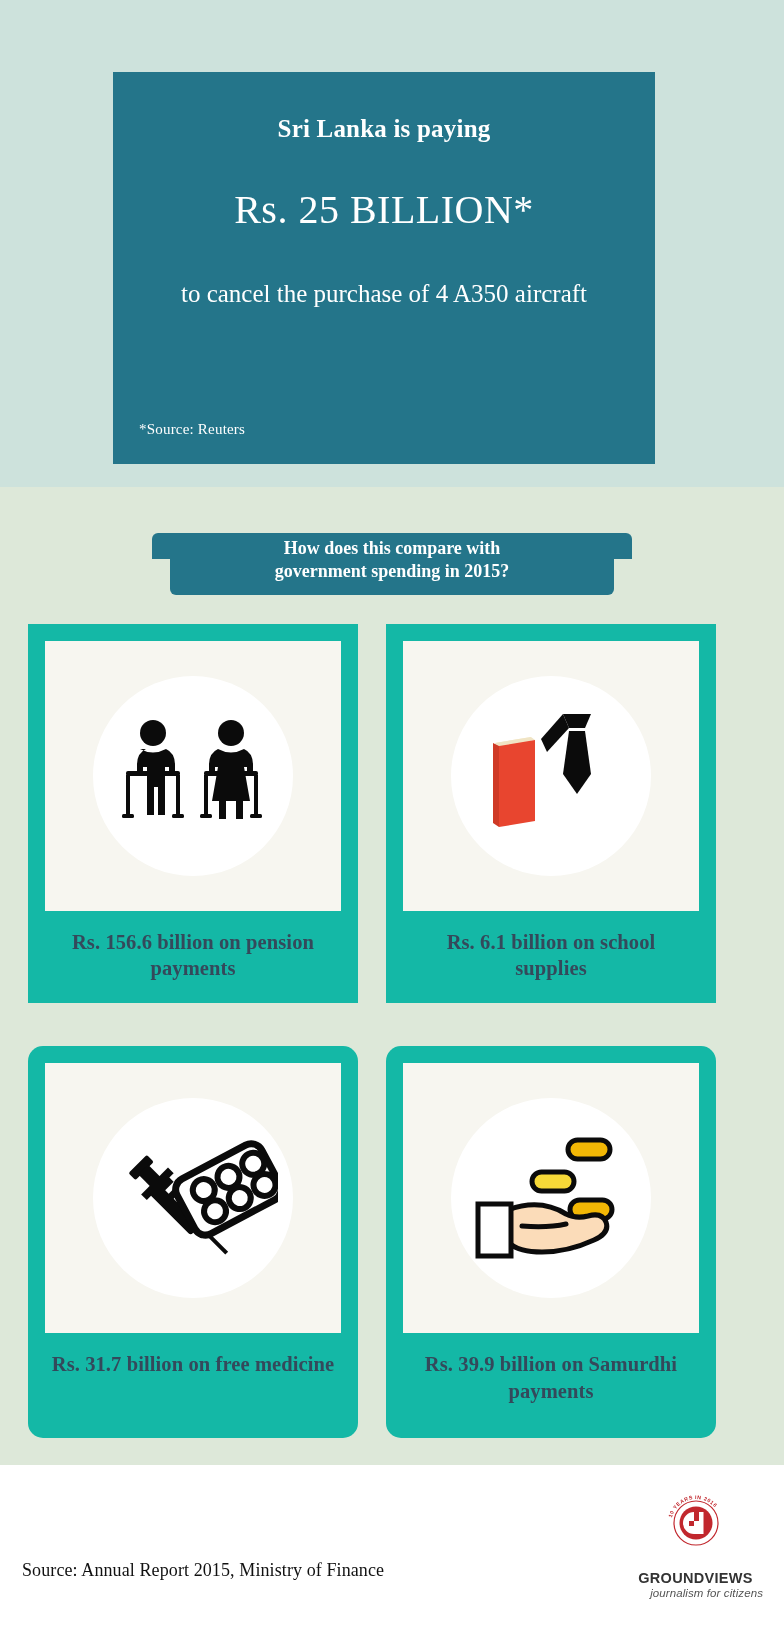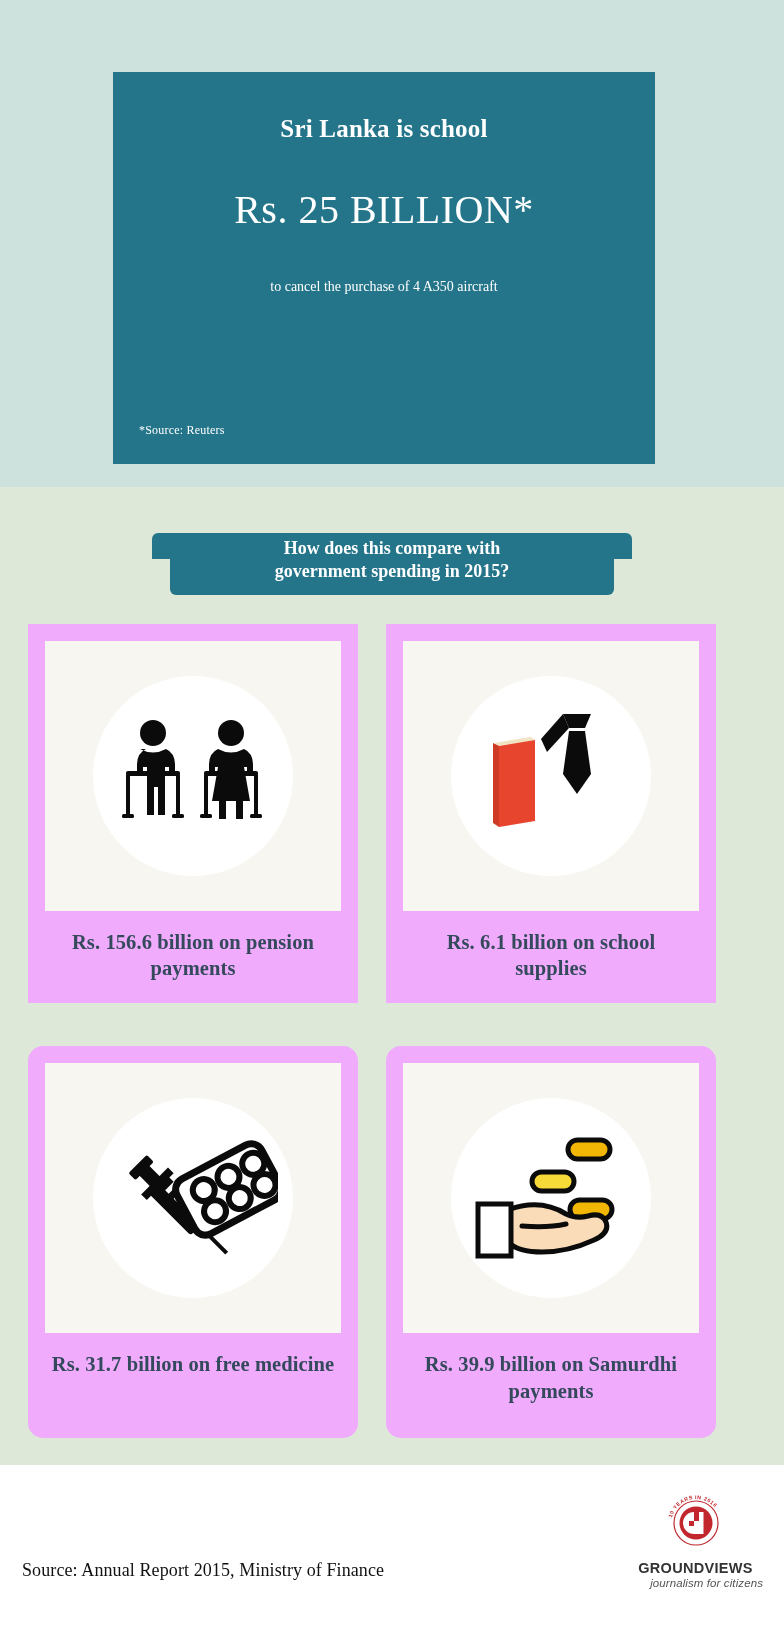--- a/index.html
+++ b/index.html
@@ -35,29 +35,29 @@
   }
   .hero-kicker {
     font-size:25px; font-weight:bold; letter-spacing:.2px;
     line-height:1.2;
   }
   .hero-amount {
     font-size:40px; font-weight:normal; letter-spacing:.5px;
     margin-top:44px; line-height:1.1;
   }
   .hero-sub1 {
-    font-size:14px; margin-top:46px; line-height:1.3; font-weight:300;
+    font-size:25px; margin-top:46px; line-height:1.3; font-weight:300;
   }
   .hero-sub2 {
     font-size:20px; margin-top:32px; line-height:1.35;
     padding:0 8px;
   }
   .hero-source {
     position:absolute; left:26px; bottom:26px;
-    font-size:12px; text-align:left; letter-spacing:.2px;
+    font-size:15px; text-align:left; letter-spacing:.2px;
   }
 
   
   .ribbon-wrap {
     position:absolute; left:152px; top:533px; width:480px; height:62px;
   }
   .ribbon-top {
     position:absolute; left:0; top:0; width:480px; height:30px;
     background:#24758a; border-radius:6px 6px 0 0;
   }
@@ -78,21 +78,21 @@
     z-index:3;
   }
 
   
   .grid {
     position:absolute; left:28px; top:624px; width:728px;
   }
   .row { display:flex; }
   .row + .row { margin-top:43px; }
   .card {
-    width:330px; background:#f0abfc;
+    width:330px; background:#14b8a6;
     padding:17px 17px 0 17px;
     display:flex; flex-direction:column;
   }
   .card.left  { margin-right:28px; }
   .card-media {
     width:296px; height:270px; background:#f7f6f0;
     display:flex; align-items:center; justify-content:center;
   }
   .card-circle {
     width:200px; height:200px; border-radius:50%;
@@ -113,37 +113,37 @@
     position:absolute; left:22px; top:1545px;
     font-size:18px; color:#111111; letter-spacing:.1px;margin-top:15px;
   }
   .footer-logo {
     position:absolute; left:628px; top:1490px;
     width:135px; text-align:center;
   }
   .footer-logo-name {
     font-family:"Liberation Sans", sans-serif;
     font-size:14.5px; font-weight:bold; color:#333333;
-    letter-spacing:.3px; margin-top:4px;
+    letter-spacing:.3px; margin-top:14px;
   }
   .footer-logo-tag {
     font-family:"Liberation Sans", sans-serif;
     font-size:11.5px; font-style:italic; color:#555555;
     letter-spacing:.1px; margin-top:1px;text-align:right;
   }
 </style>
 </head>
 <body>
 
 <div class="band-top"></div>
 <div class="band-body"></div>
 <div class="band-footer"></div>
 
 <div class="hero">
-  <div class="hero-kicker">Sri Lanka is school</div>
+  <div class="hero-kicker">Sri Lanka is paying</div>
   <div class="hero-amount">Rs. 25 BILLION*</div>
   <div class="hero-sub1">to  cancel the purchase of 4 A350 aircraft</div>
   <div class="hero-source">*Source: Reuters</div>
 </div>
 
 <div class="ribbon-wrap">
   <div class="ribbon-top"></div>
   <div class="ribbon-bottom"></div>
   <div class="ribbon-notch left"></div>
   <div class="ribbon-notch right"></div>

